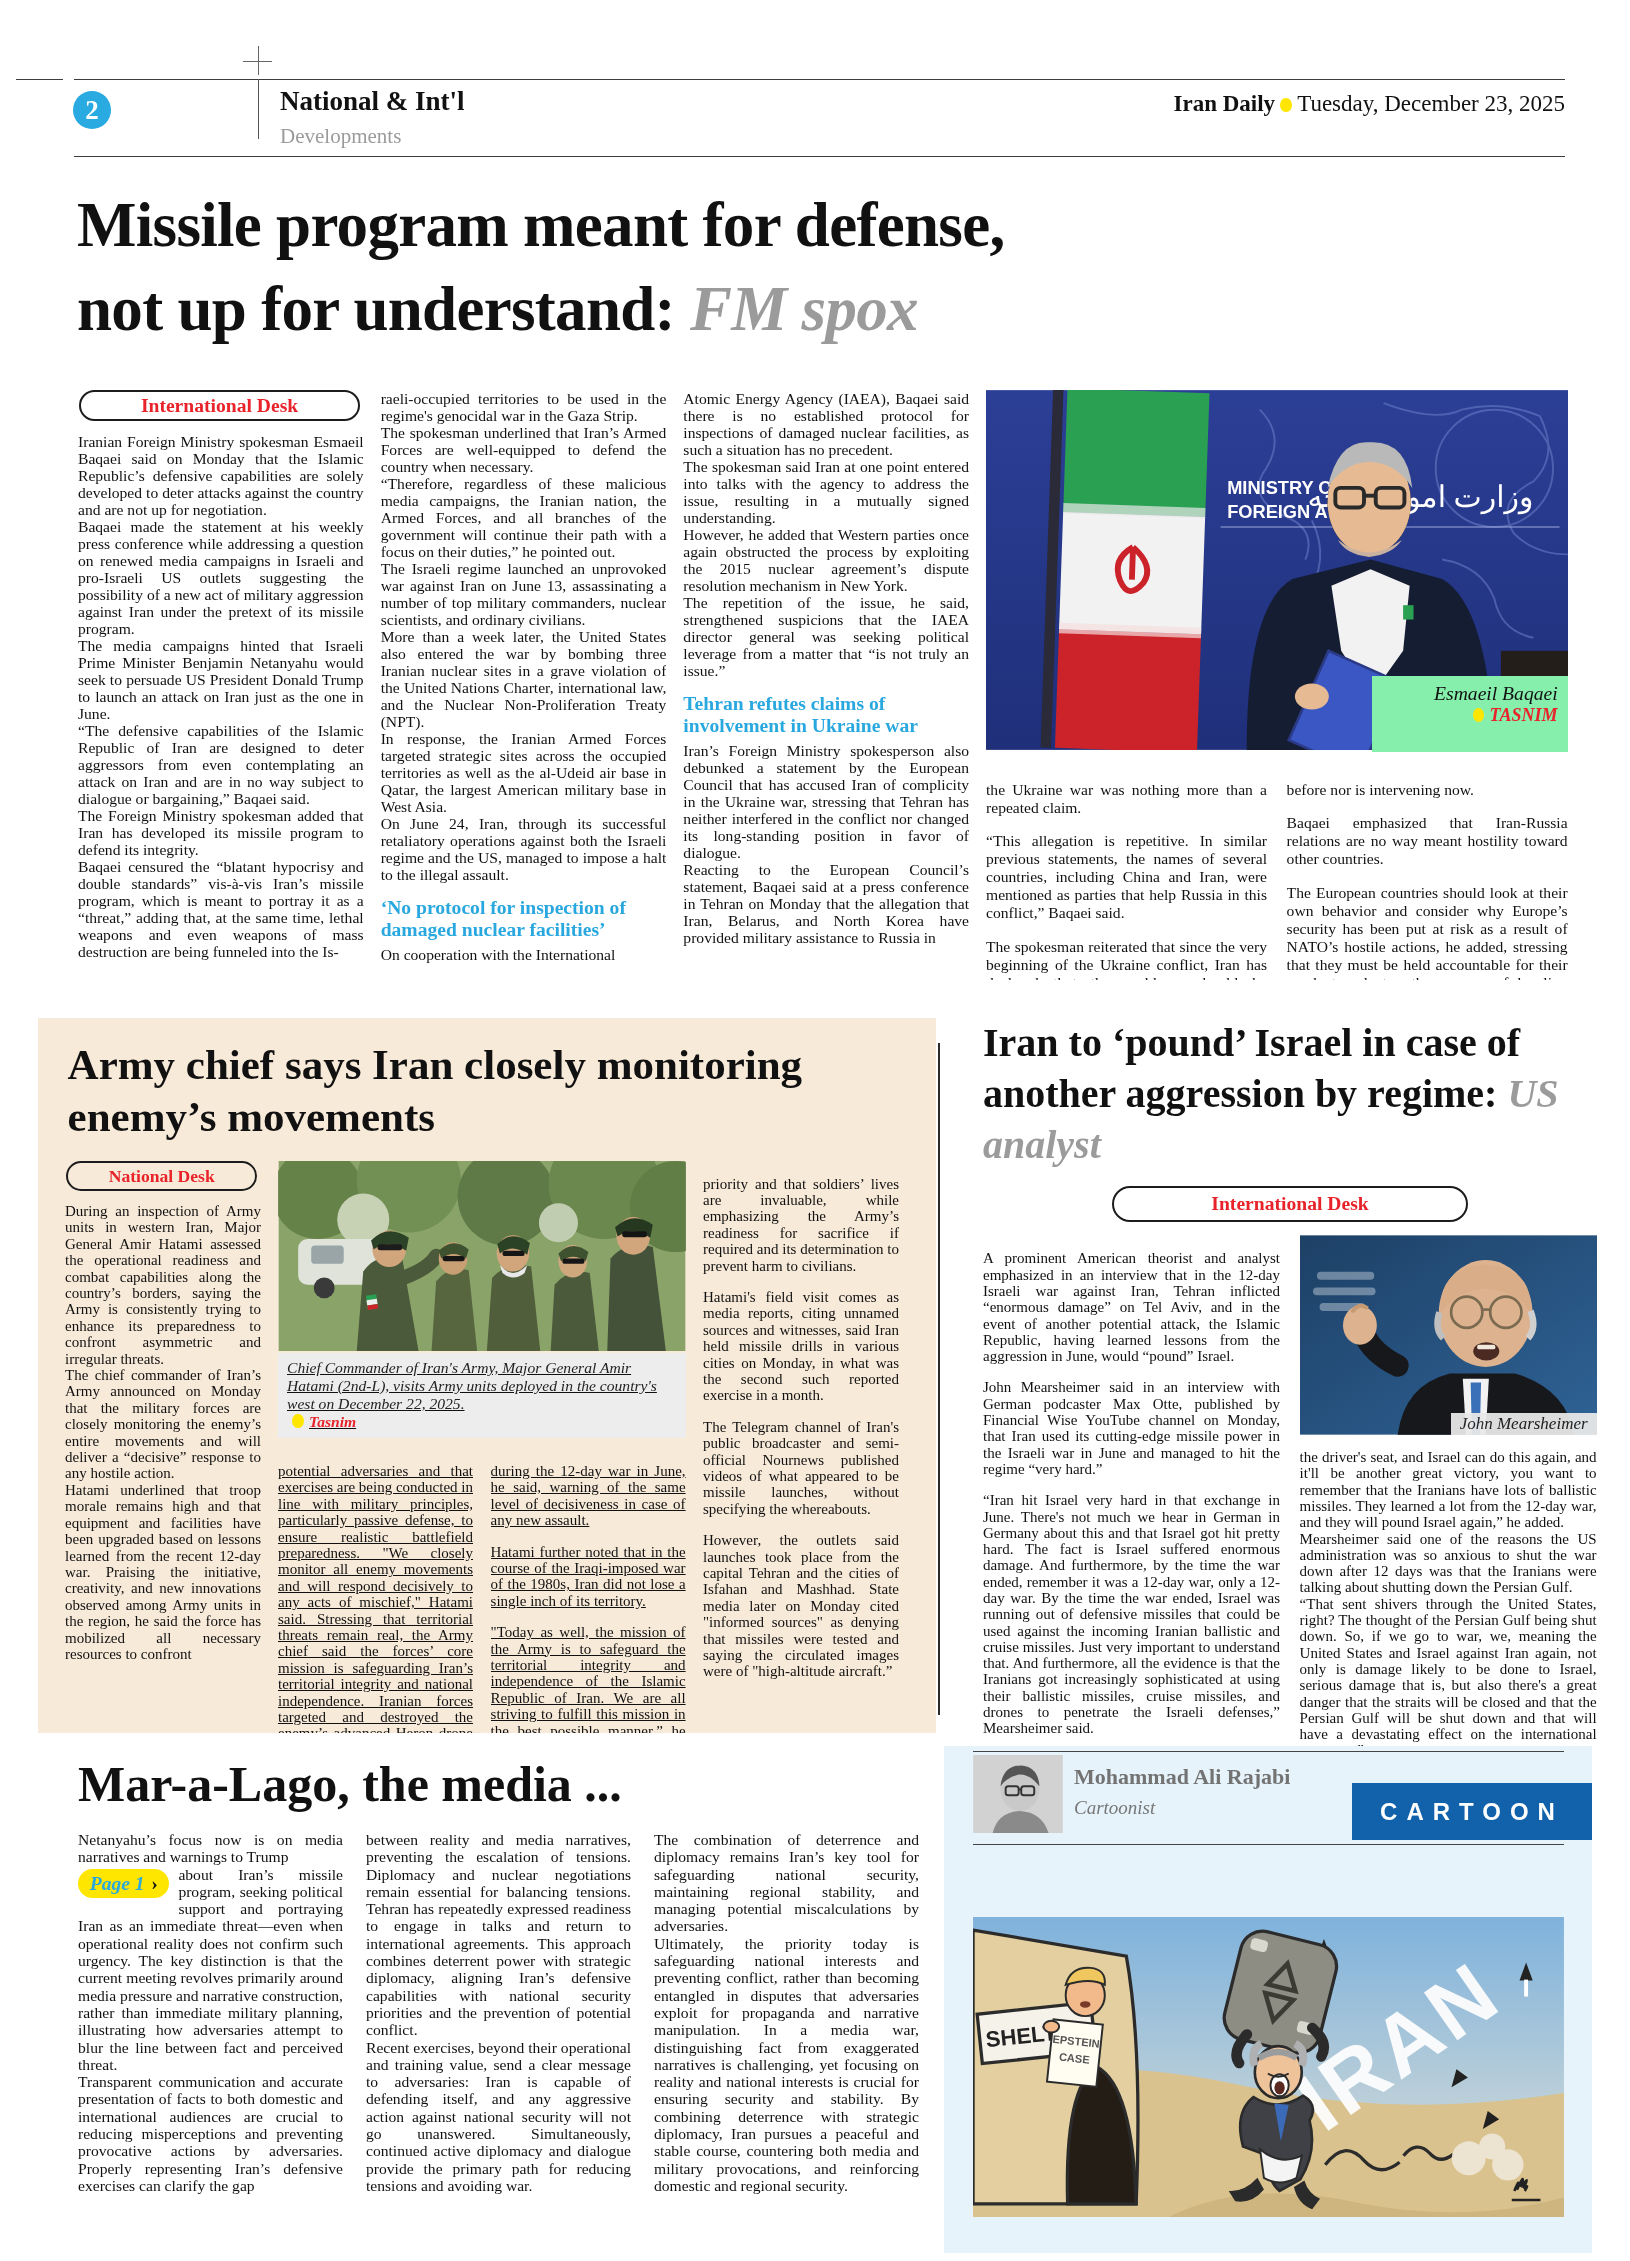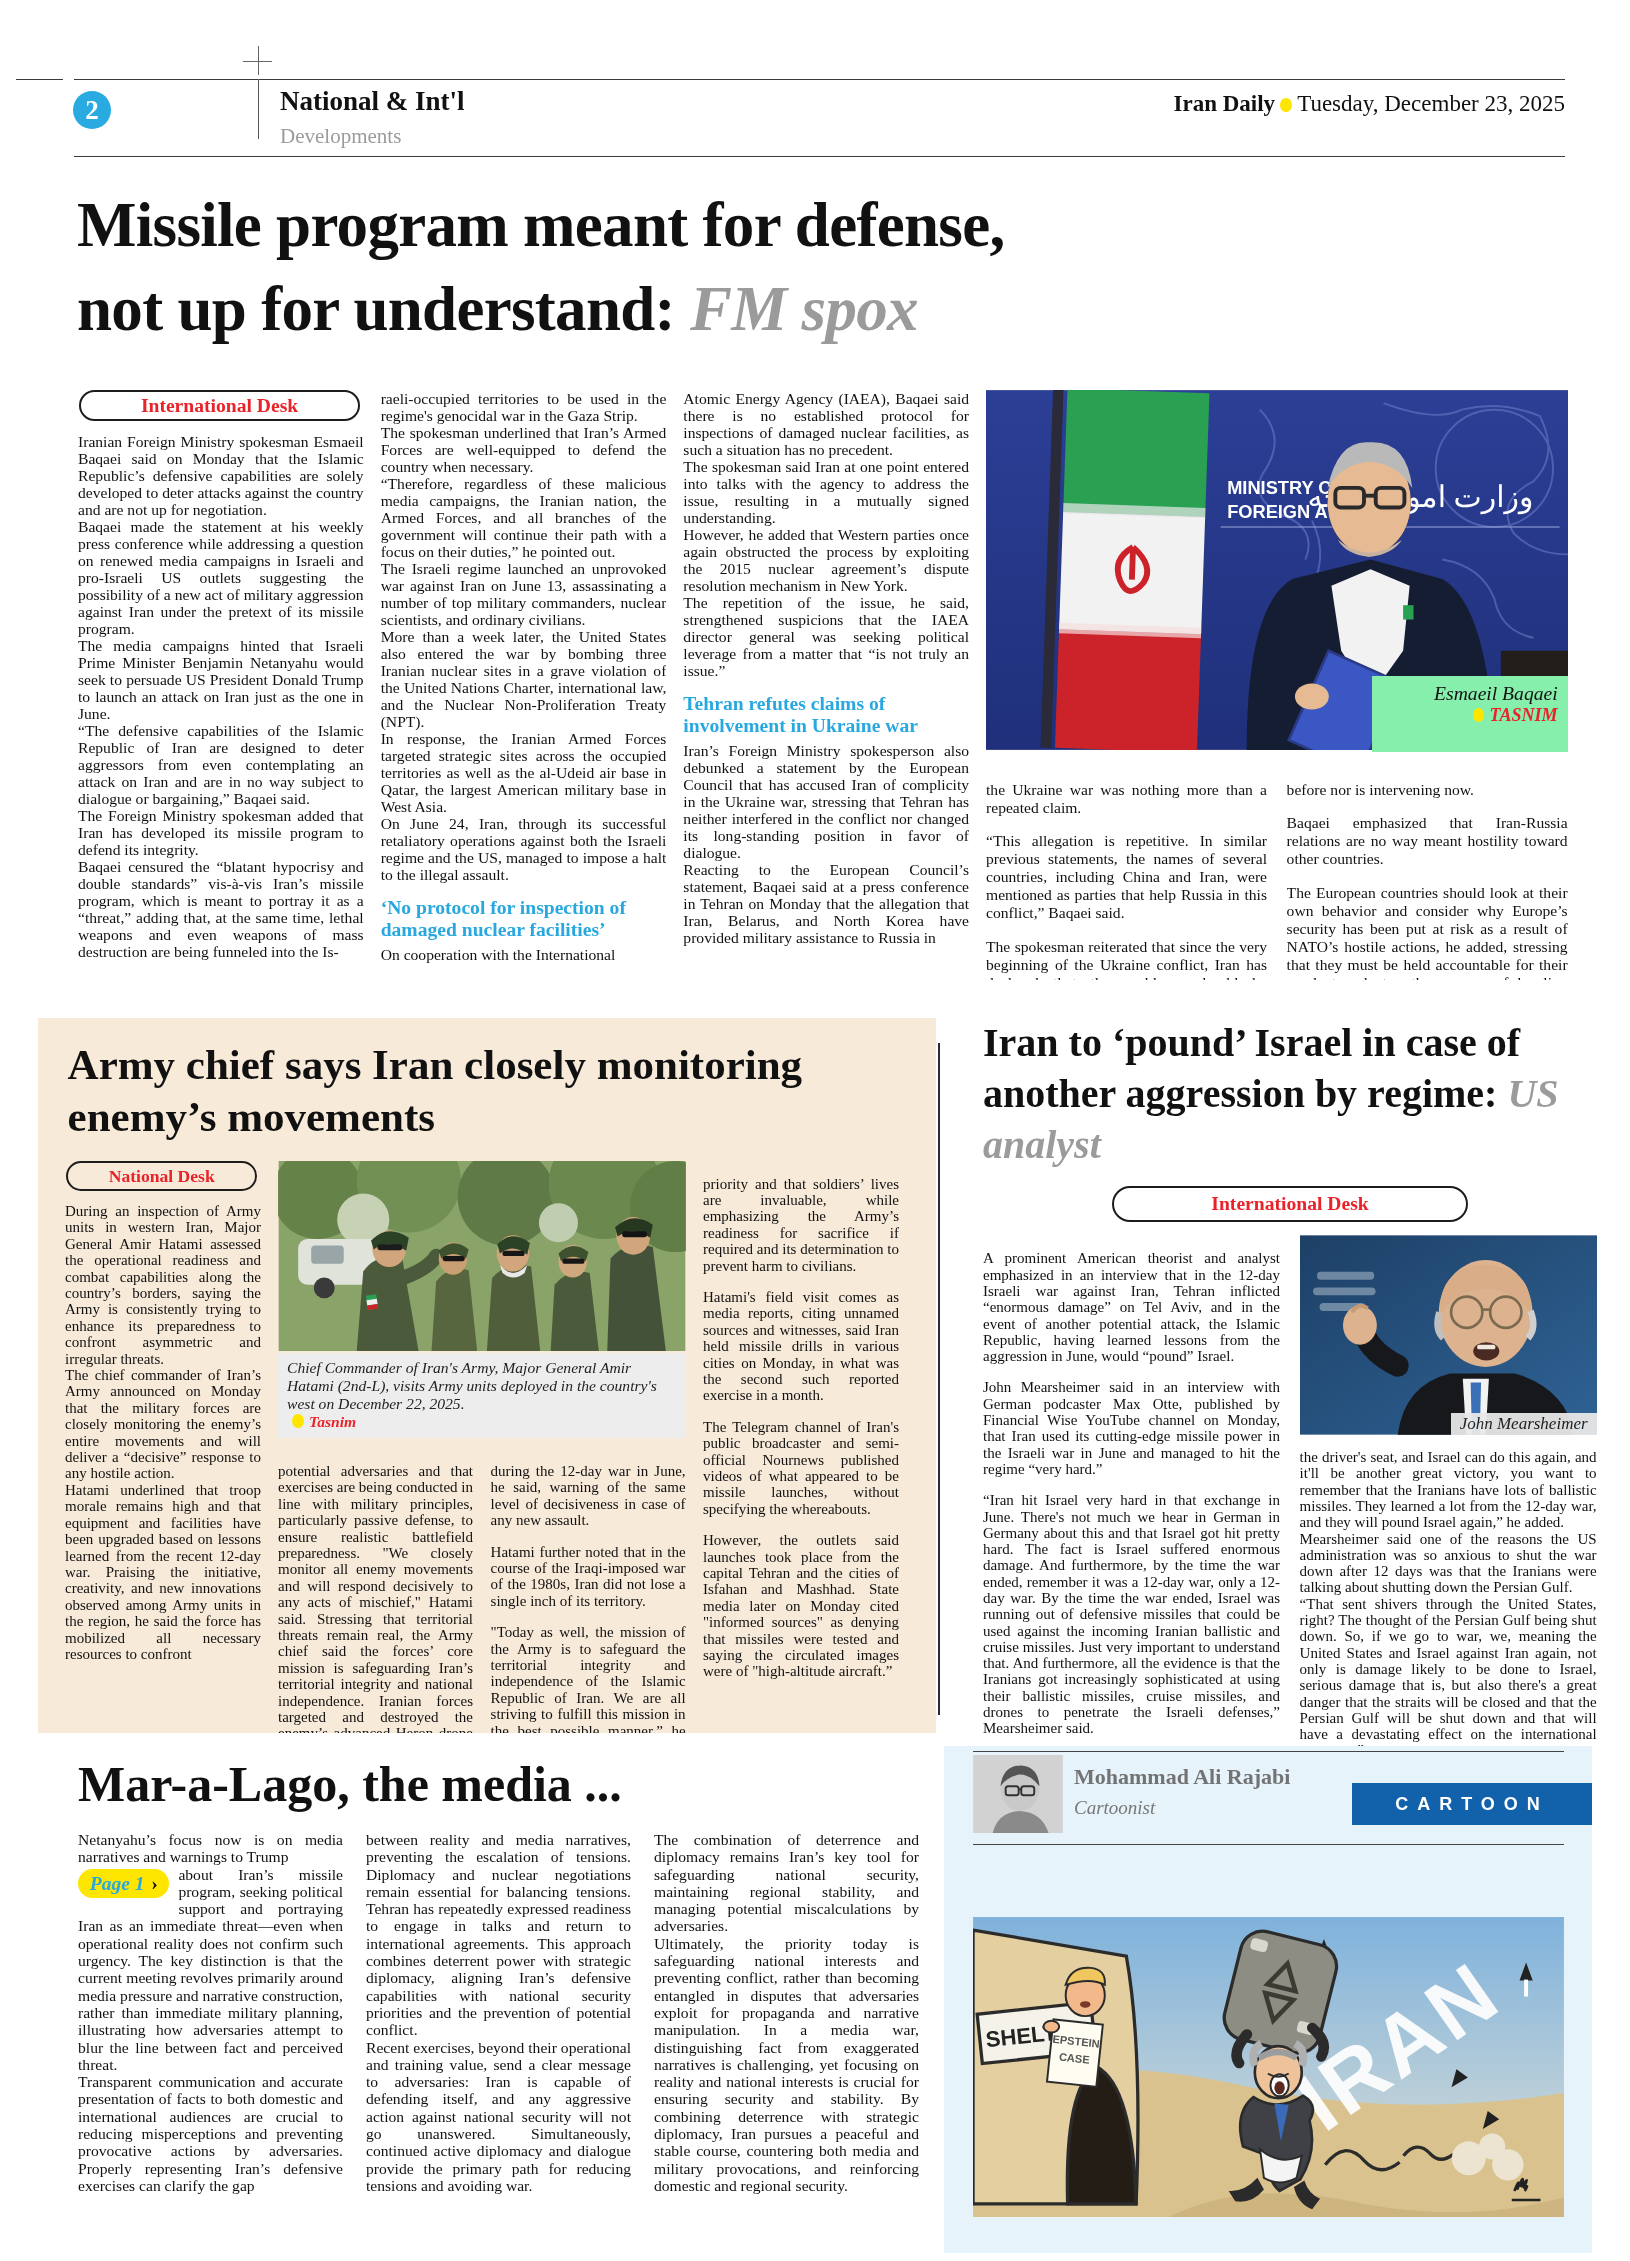--- a/index.html
+++ b/index.html
@@ -40,21 +40,21 @@
   .fm-caption .cap-credit{font-size:18px;font-style:italic;font-weight:bold;color:#e8232a;}
   .a1-sub{display:flex;gap:19.6px;margin-top:13px;}
   .a1-subcol{width:281px;height:215px;overflow:hidden;font-size:15.6px;line-height:18px;text-align:justify;}
   
   .army-panel{position:absolute;left:38px;top:1018px;width:898px;height:715px;background:#f8ead9;
               box-sizing:border-box;padding:18px 27px;overflow:hidden;}
   .army-headline{margin:2.6px 0 17px 2.6px;font-size:43px;line-height:1.22;font-weight:bold;width:750px;}
   .army-grid{display:flex;gap:17px;}
   .army-col{width:196px;font-size:15px;line-height:16.4px;text-align:justify;height:541px;overflow:hidden;}
   .army-col .desk-badge{font-size:17.6px;}
-  .army-mid{width:408px;}
+  .army-mid{width:408px;text-decoration:underline;}
   .army-caption{background:#ededed;padding:6.5px 9px;font-size:15.6px;line-height:18px;font-style:italic;color:#222;}
   .army-caption .cap-credit{color:#e8232a;font-weight:bold;}
   .army-sub{display:flex;gap:17.6px;margin-top:10.4px;}
   .army-subcol{width:195px;height:293px;overflow:hidden;font-size:15px;line-height:16.4px;text-align:justify;}
   .v-rule{position:absolute;left:938px;top:1043px;width:2px;height:672px;background:#2a2a2a;}
   
   .analyst{position:absolute;left:952px;top:1018px;width:614px;margin-left:31px;}
   .analyst-headline{margin:0 0 15.6px 0;font-size:40px;line-height:1.27;font-weight:bold;}
   .analyst .desk-badge{width:339px;margin:0 auto 13px auto;}
   .analyst-cols{display:flex;gap:19.6px;}
@@ -70,22 +70,22 @@
   .page1-badge{float:left;background:#ffe600;border-radius:22px;padding:5.2px 11.7px 6.5px 11.7px;
                margin:3.9px 9px 3.9px 0;color:#29a8e0;font-weight:bold;font-style:italic;font-size:19.6px;}
   .page1-badge .arrow{color:#111;font-style:normal;font-weight:bold;margin-left:6.5px;}
   
   .cartoon-panel{position:absolute;left:944px;top:1746px;width:648px;height:507px;background:#e6f3fb;
                  box-sizing:border-box;overflow:hidden;}
   .ct-rule{position:absolute;left:29px;width:591px;height:1.3px;background:#444;}
   .ct-photo{position:absolute;left:29px;top:9px;}
   .ct-name{position:absolute;left:130px;top:18px;font-size:22px;font-weight:bold;color:#737373;}
   .ct-role{position:absolute;left:130px;top:51px;font-size:19px;font-style:italic;color:#777;}
-  .ct-badge{position:absolute;right:0px;top:37px;width:240px;height:42px;background:#1262ab;color:#fff;
-            font-family:"Liberation Sans",sans-serif;font-weight:bold;font-size:18px;letter-spacing:9px;
+  .ct-badge{position:absolute;right:0px;top:37px;width:240px;height:57px;background:#1262ab;color:#fff;
+            font-family:"Liberation Sans",sans-serif;font-weight:bold;font-size:24px;letter-spacing:9px;
             display:flex;align-items:center;justify-content:center;}
   .ct-drawing{position:absolute;left:29px;top:171px;}
   .sans{font-family:"Liberation Sans",sans-serif;}
 </style>
 </head>
 <body>
 
 <div class="page">
 
   <div class="rule" style="left:15.6px;top:79px;width:47px;height:1.3px;"></div>

